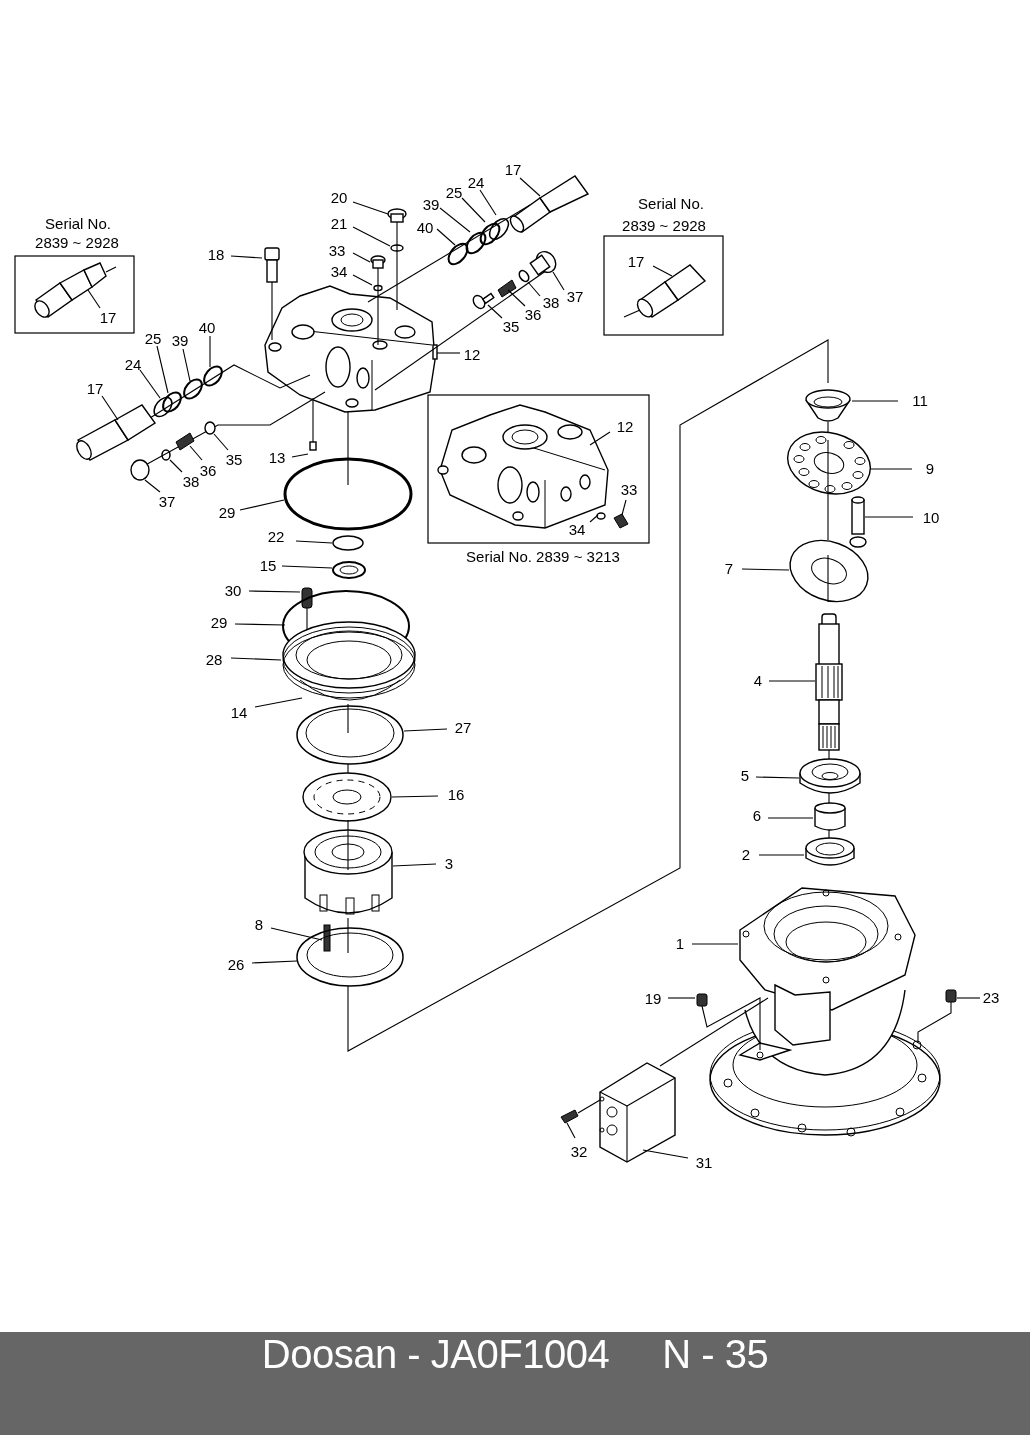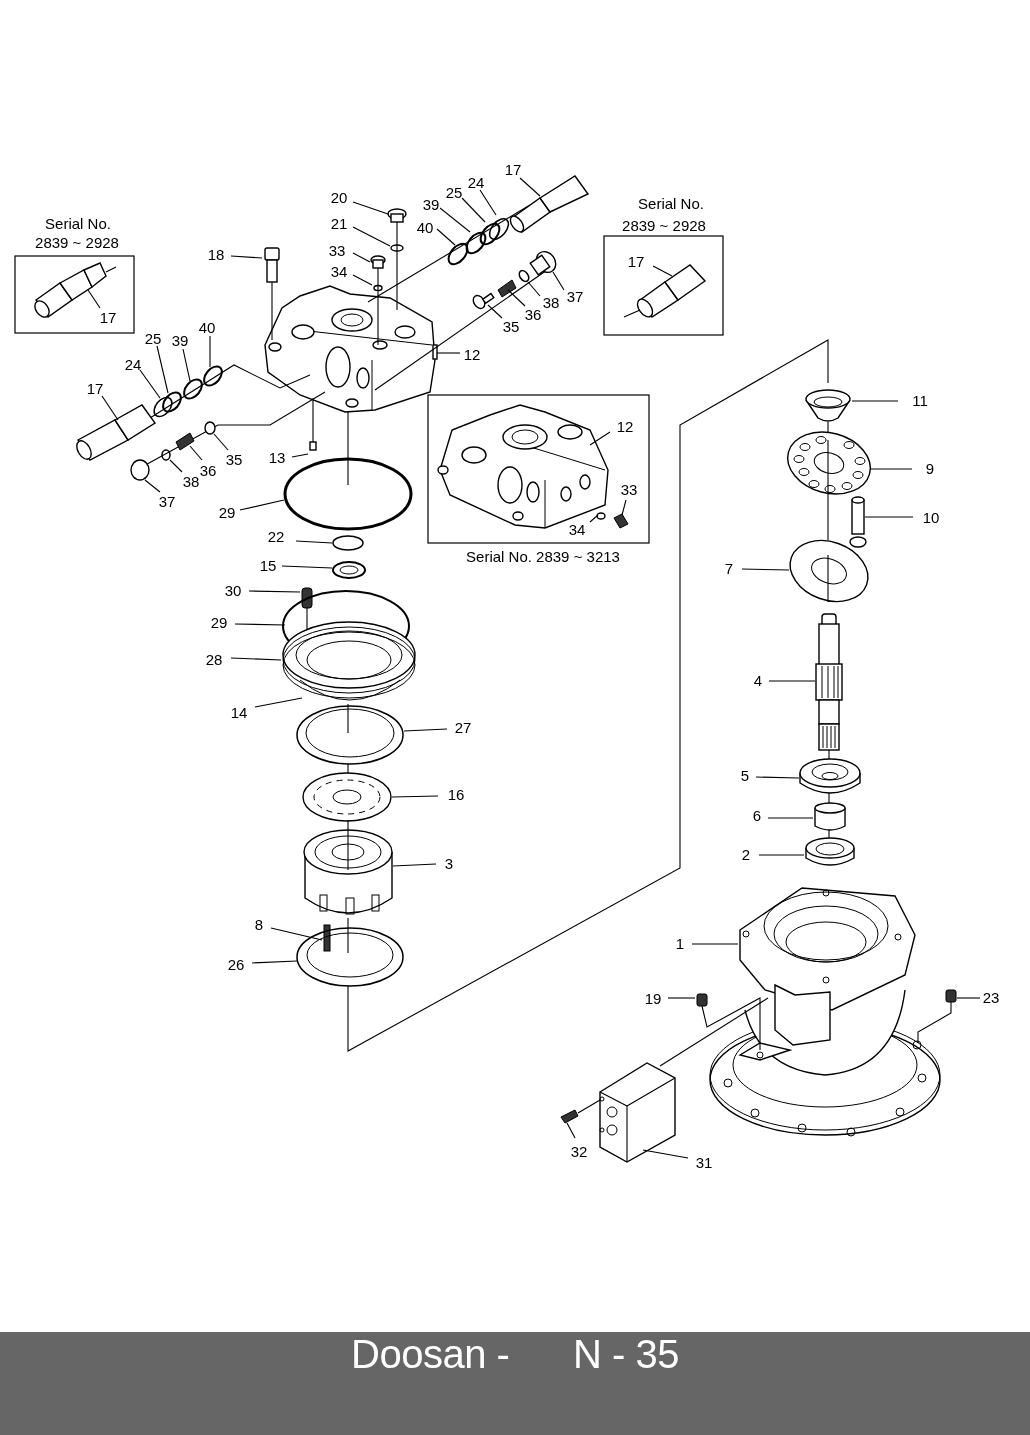--- a/index.html
+++ b/index.html
@@ -448,17 +448,18 @@
   </g>
   <line class="ln" x1="567" y1="1123" x2="575" y2="1138"></line>
   <text class="lbl" x="579" y="1157" text-anchor="middle">32</text>
 
 </svg>
 </div>
 
 <div id="footer">
   <span>Doosan</span>
     <span> - </span>
+    <span>JA0F1004</span>
     <span>     </span>
     <span>N</span>
     <span> - </span>
     <span>35</span>
 </div>
 
 </body></html>

